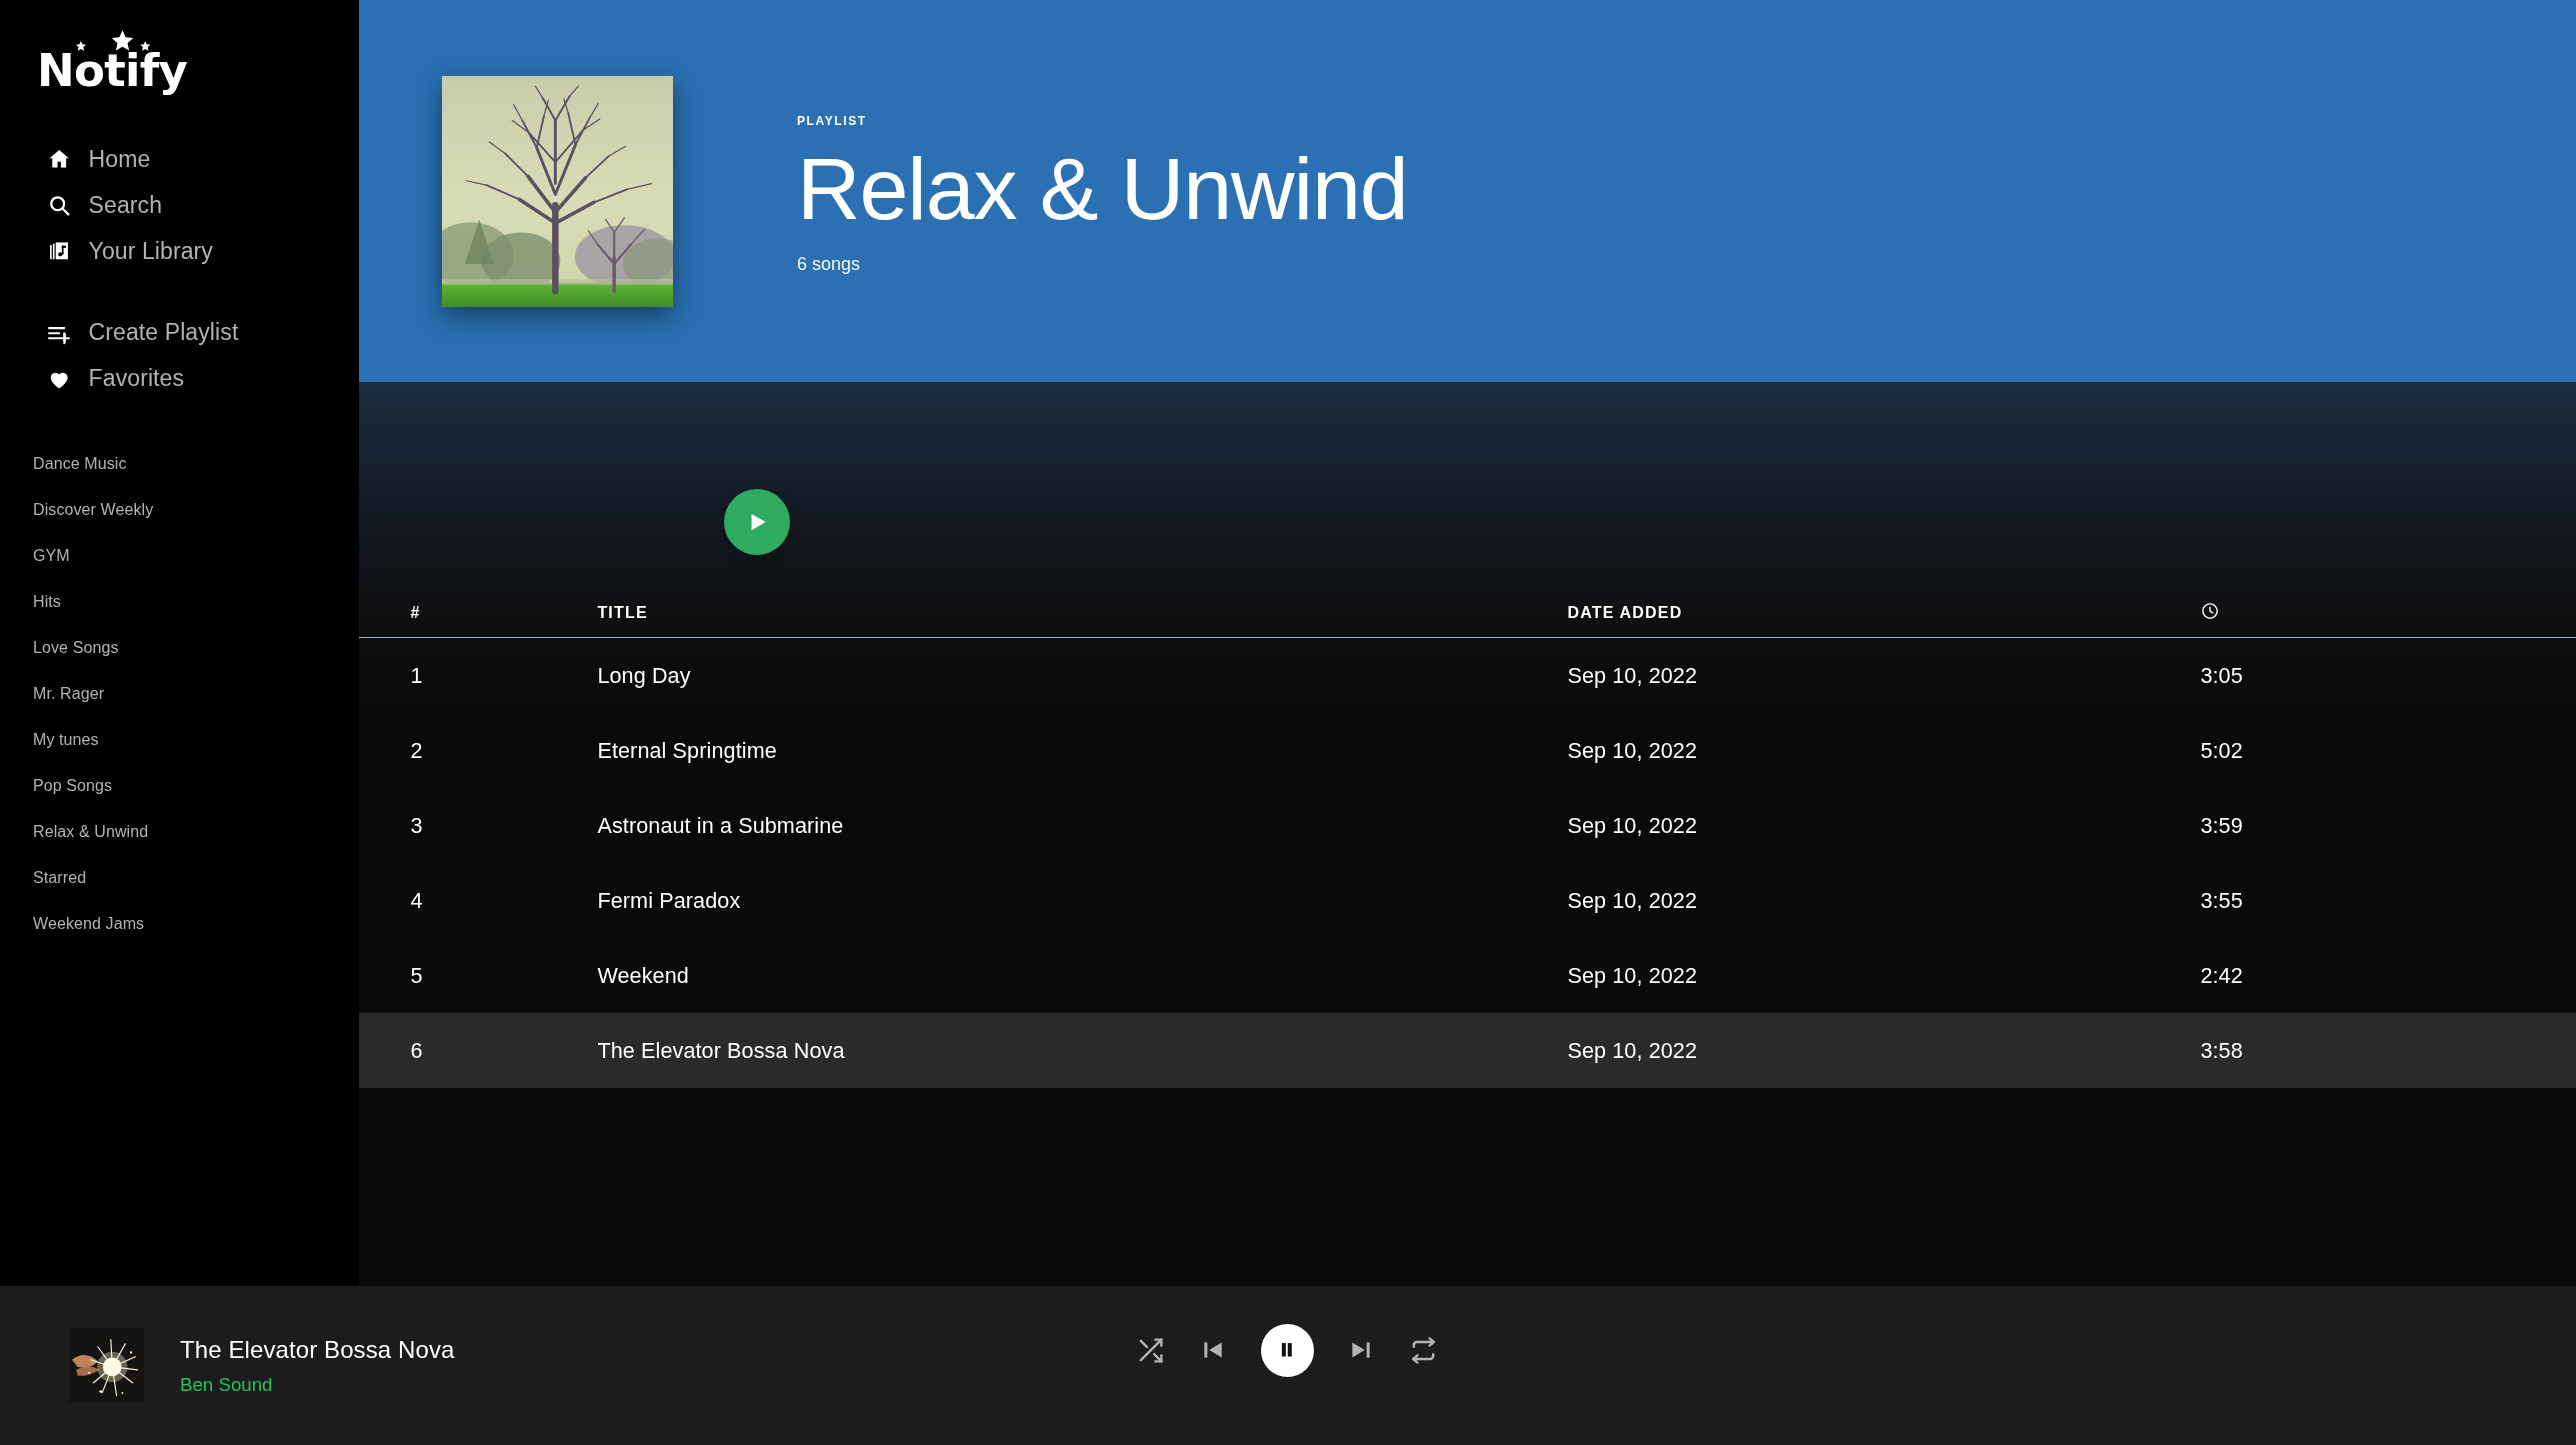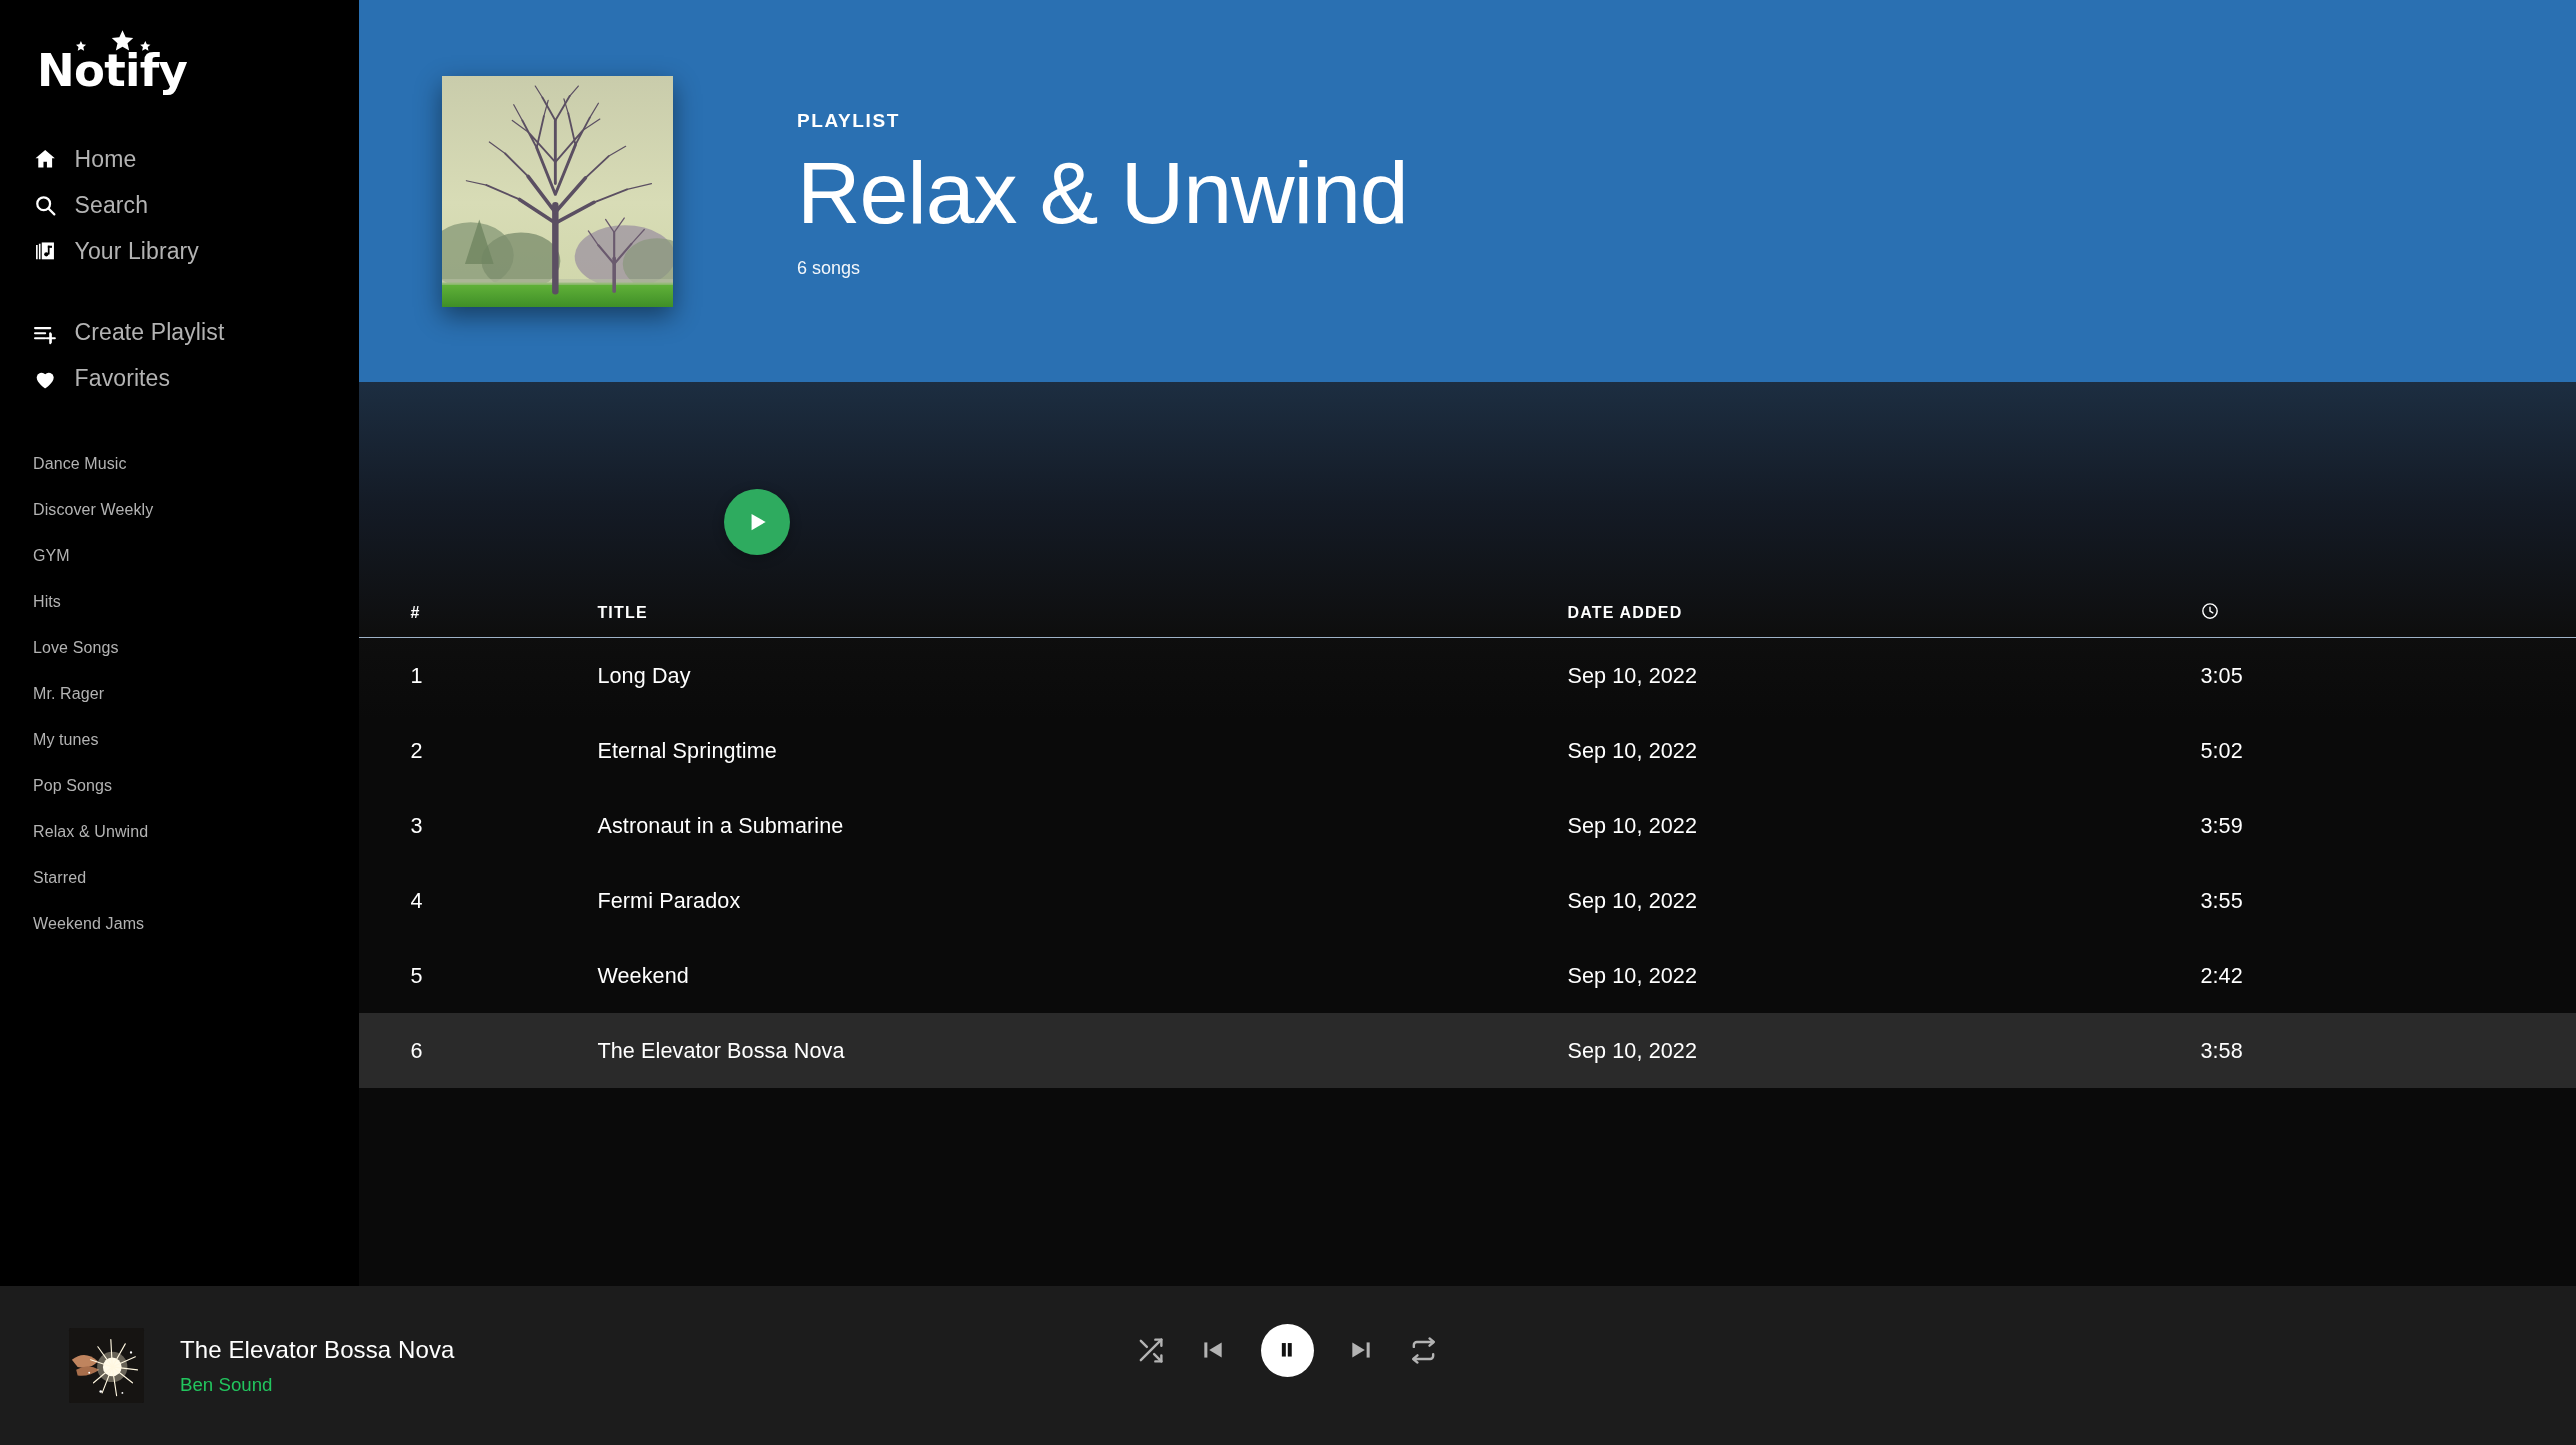--- a/index.html
+++ b/index.html
@@ -23,21 +23,21 @@
   .logo-stars { position: absolute; left: 76px; top: 5.8px; width: 93px; height: 29px; }
   .logo-text {
     position: absolute; left: 37px; top: 20px;
     font-family: "DejaVu Sans", sans-serif;
     font-weight: 700; font-size: 45px; color: #ffffff;
     letter-spacing: -0.7px;
   }
   .nav-group { margin-top: 18.7px; }
   .nav-item {
     display: flex; align-items: center;
-    height: 46px; padding-left: 33px;
+    height: 46px; padding-left: 47px;
     cursor: pointer;
   }
   .nav-item .ico {
     width: 33px; height: 29px; flex: 0 0 33px;
     display: flex; align-items: center;
   }
   .nav-item .lbl {
     font-size: 23px; color: #b3b3b3; font-weight: 400;
     letter-spacing: 0.1px; margin-left: 8.6px;
   }
@@ -77,21 +77,21 @@
   }
   .hero-art {
     width: 231px; height: 231px;
     position: relative; overflow: hidden;
     box-shadow: 0 8.6px 24.4px rgba(0,0,0,.45);
     flex: 0 0 231px;
     background: #cfd0ae;
   }
   .hero-meta { margin-left: 124px; margin-top: 7.2px; }
   .hero-kicker {
-    font-size: 19px; font-weight: 700; color: #ffffff;
+    font-size: 12px; font-weight: 700; color: #ffffff;
     letter-spacing: 1.6px; margin-bottom: 16px;
   }
   .hero-title {
     font-size: 88px; font-weight: 400; color: #ffffff;
     line-height: 1.02; letter-spacing: -1.1px;
   }
   .hero-sub {
     font-size: 18px; color: #ffffff; margin-top: 20px; opacity: .95;
   }
 

